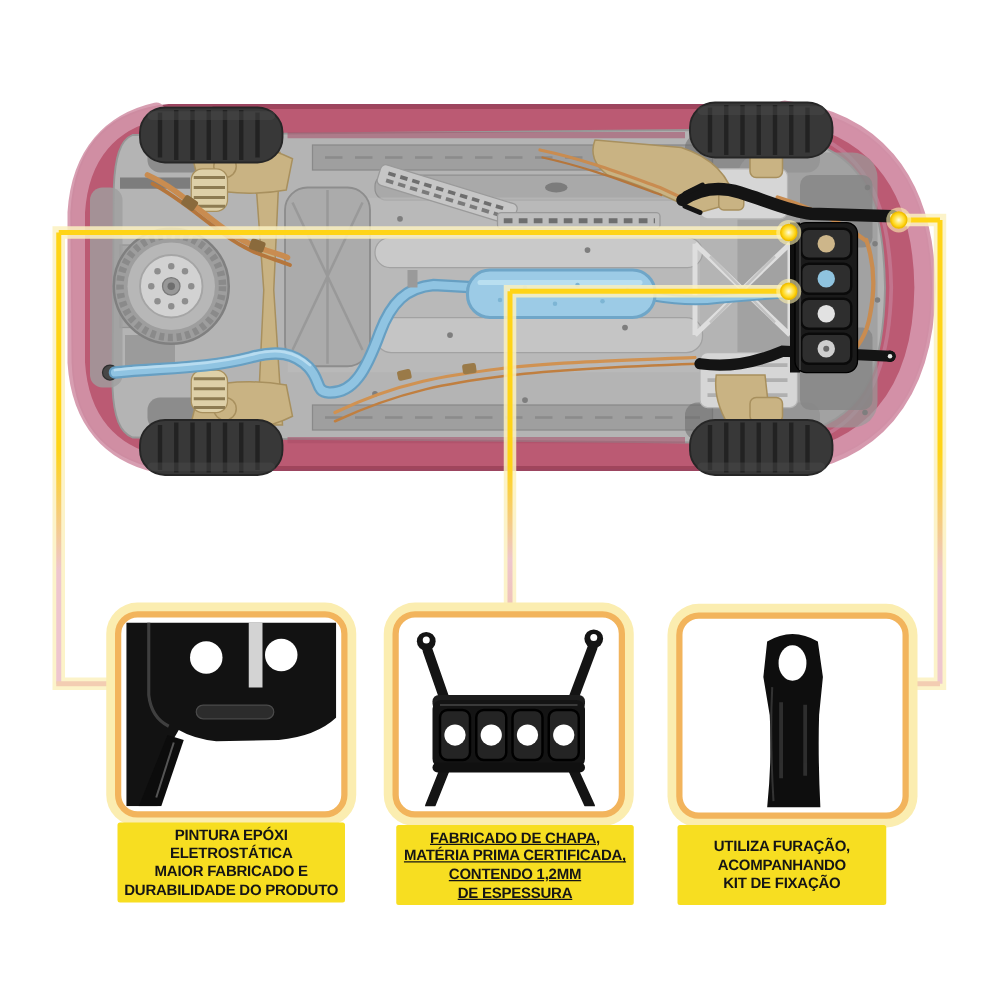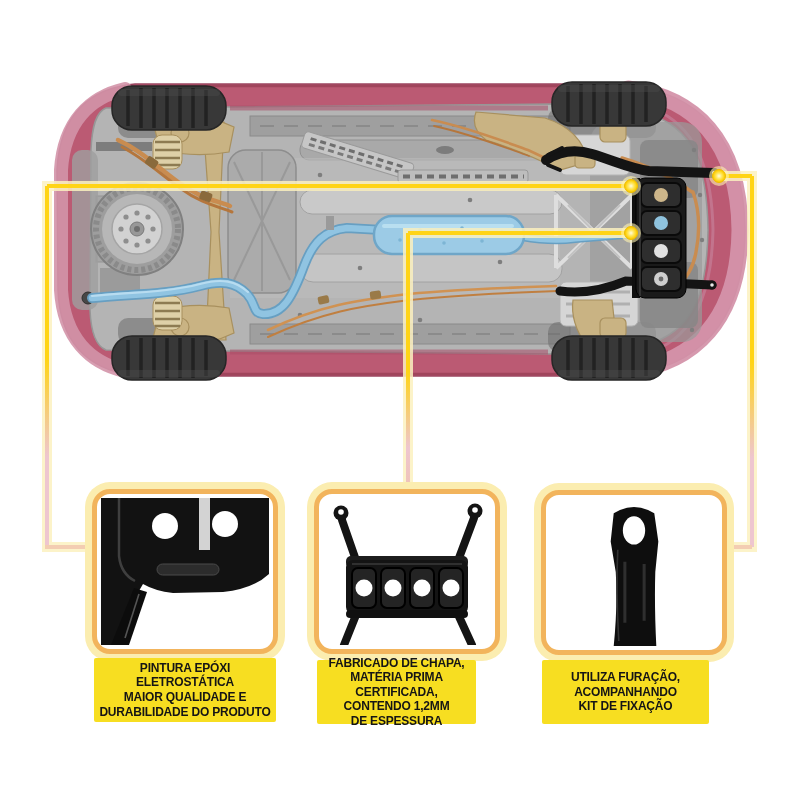--- a/index.html
+++ b/index.html
@@ -341,23 +341,23 @@
     <rect width="164" height="145" fill="#ffffff"></rect>
     <path d="M62,14 Q82,2 102,14 L106,42 L103,72 Q102,105 104,145 L62,145 Q66,105 64,72 L59,42 Z" fill="#0e0e0e"></path>
     <ellipse cx="82" cy="31" rx="11" ry="14" fill="#ffffff"></ellipse>
     <path d="M73,62 V122 M92,64 V120" stroke="#4a4a4a" stroke-width="3" opacity="0.55"></path>
     <path d="M66,50 Q64,90 67,140" stroke="#333333" stroke-width="1.6" fill="none"></path>
   </svg>
 </div>
 
 <div class="caption" style="left:94px;top:658px;width:182px;">PINTURA EPÓXI
 ELETROSTÁTICA
-MAIOR QUALIDADE E
+MAIOR FABRICADO E
 DURABILIDADE DO PRODUTO</div>
-<div class="caption" style="left:317px;top:660px;width:159px;">FABRICADO DE CHAPA,
+<div class="caption" style="left:317px;top:660px;width:190px;text-decoration:underline;">FABRICADO DE CHAPA,
 MATÉRIA PRIMA CERTIFICADA,
 CONTENDO 1,2MM
 DE ESPESSURA</div>
 <div class="caption" style="left:542px;top:660px;width:167px;">UTILIZA FURAÇÃO,
 ACOMPANHANDO
 KIT DE FIXAÇÃO</div>
 
 </div>
 
 </body></html>

